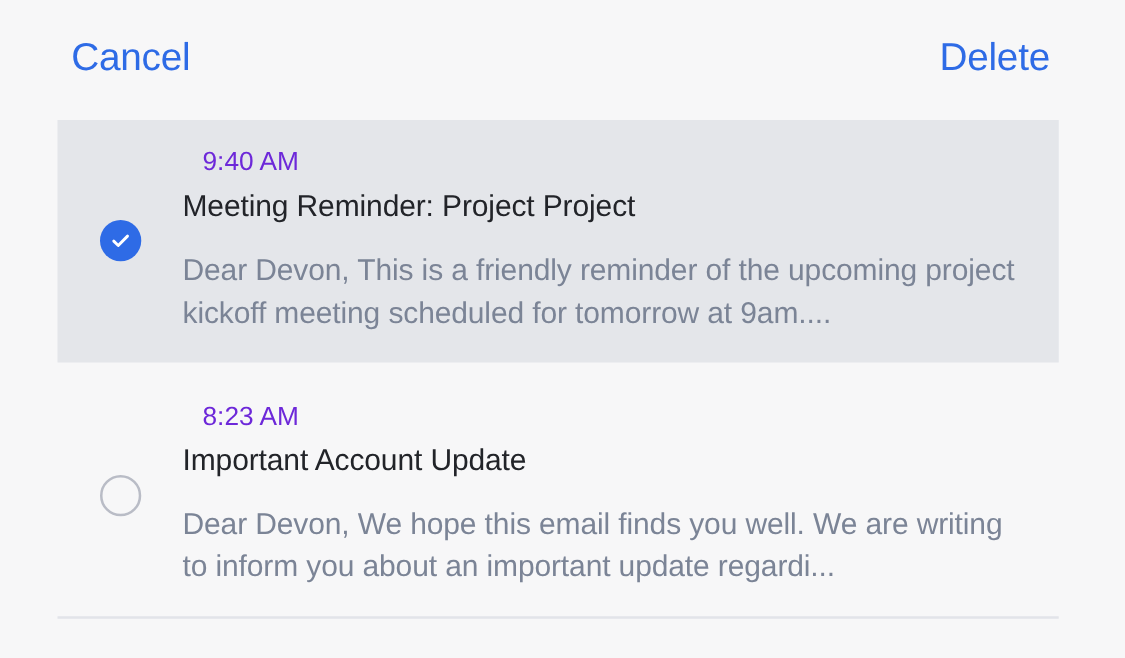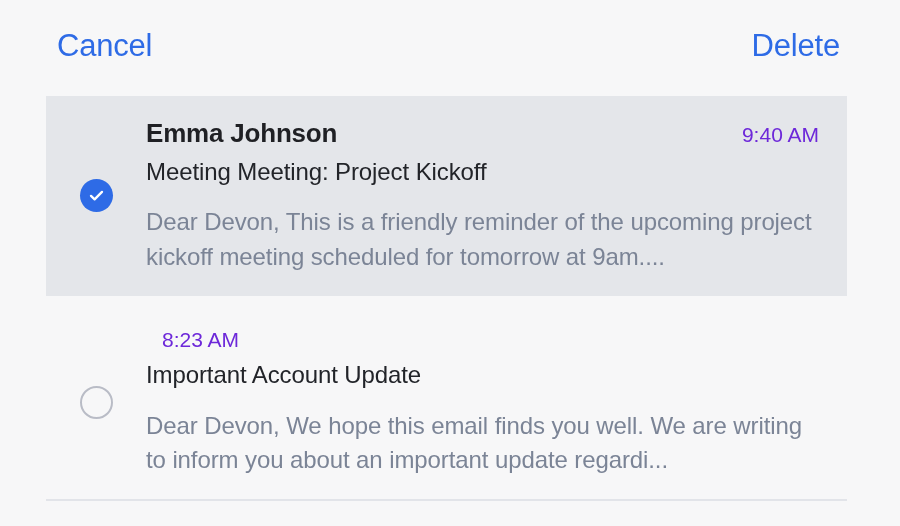--- a/index.html
+++ b/index.html
@@ -194,24 +194,23 @@
       <div class="row-inner">
         <div class="select-col">
           <span class="check-circle">
             <svg width="19" height="19" viewBox="0 0 19 19" aria-hidden="true">
               <path d="M4 9.9 L7.6 13.4 L15 5.9" fill="none" stroke="#ffffff" stroke-width="2.3" stroke-linecap="round" stroke-linejoin="round"></path>
             </svg>
           </span>
         </div>
         <div class="content-col">
           <div class="row-head">
-            <div class="sender">Emma Johnson</div>
             <div class="time">9:40 AM</div>
           </div>
-          <div class="subject">Meeting Meeting: Project Kickoff</div>
+          <div class="subject">Meeting Reminder: Project Project</div>
           <div class="preview">Dear Devon, This is a friendly reminder of the upcoming project kickoff meeting scheduled for tomorrow at 9am....</div>
         </div>
       </div>
     </div>
 
     <div class="spacer-10"></div>
 
     <div class="row">
       <div class="row-inner">
         <div class="select-col">

